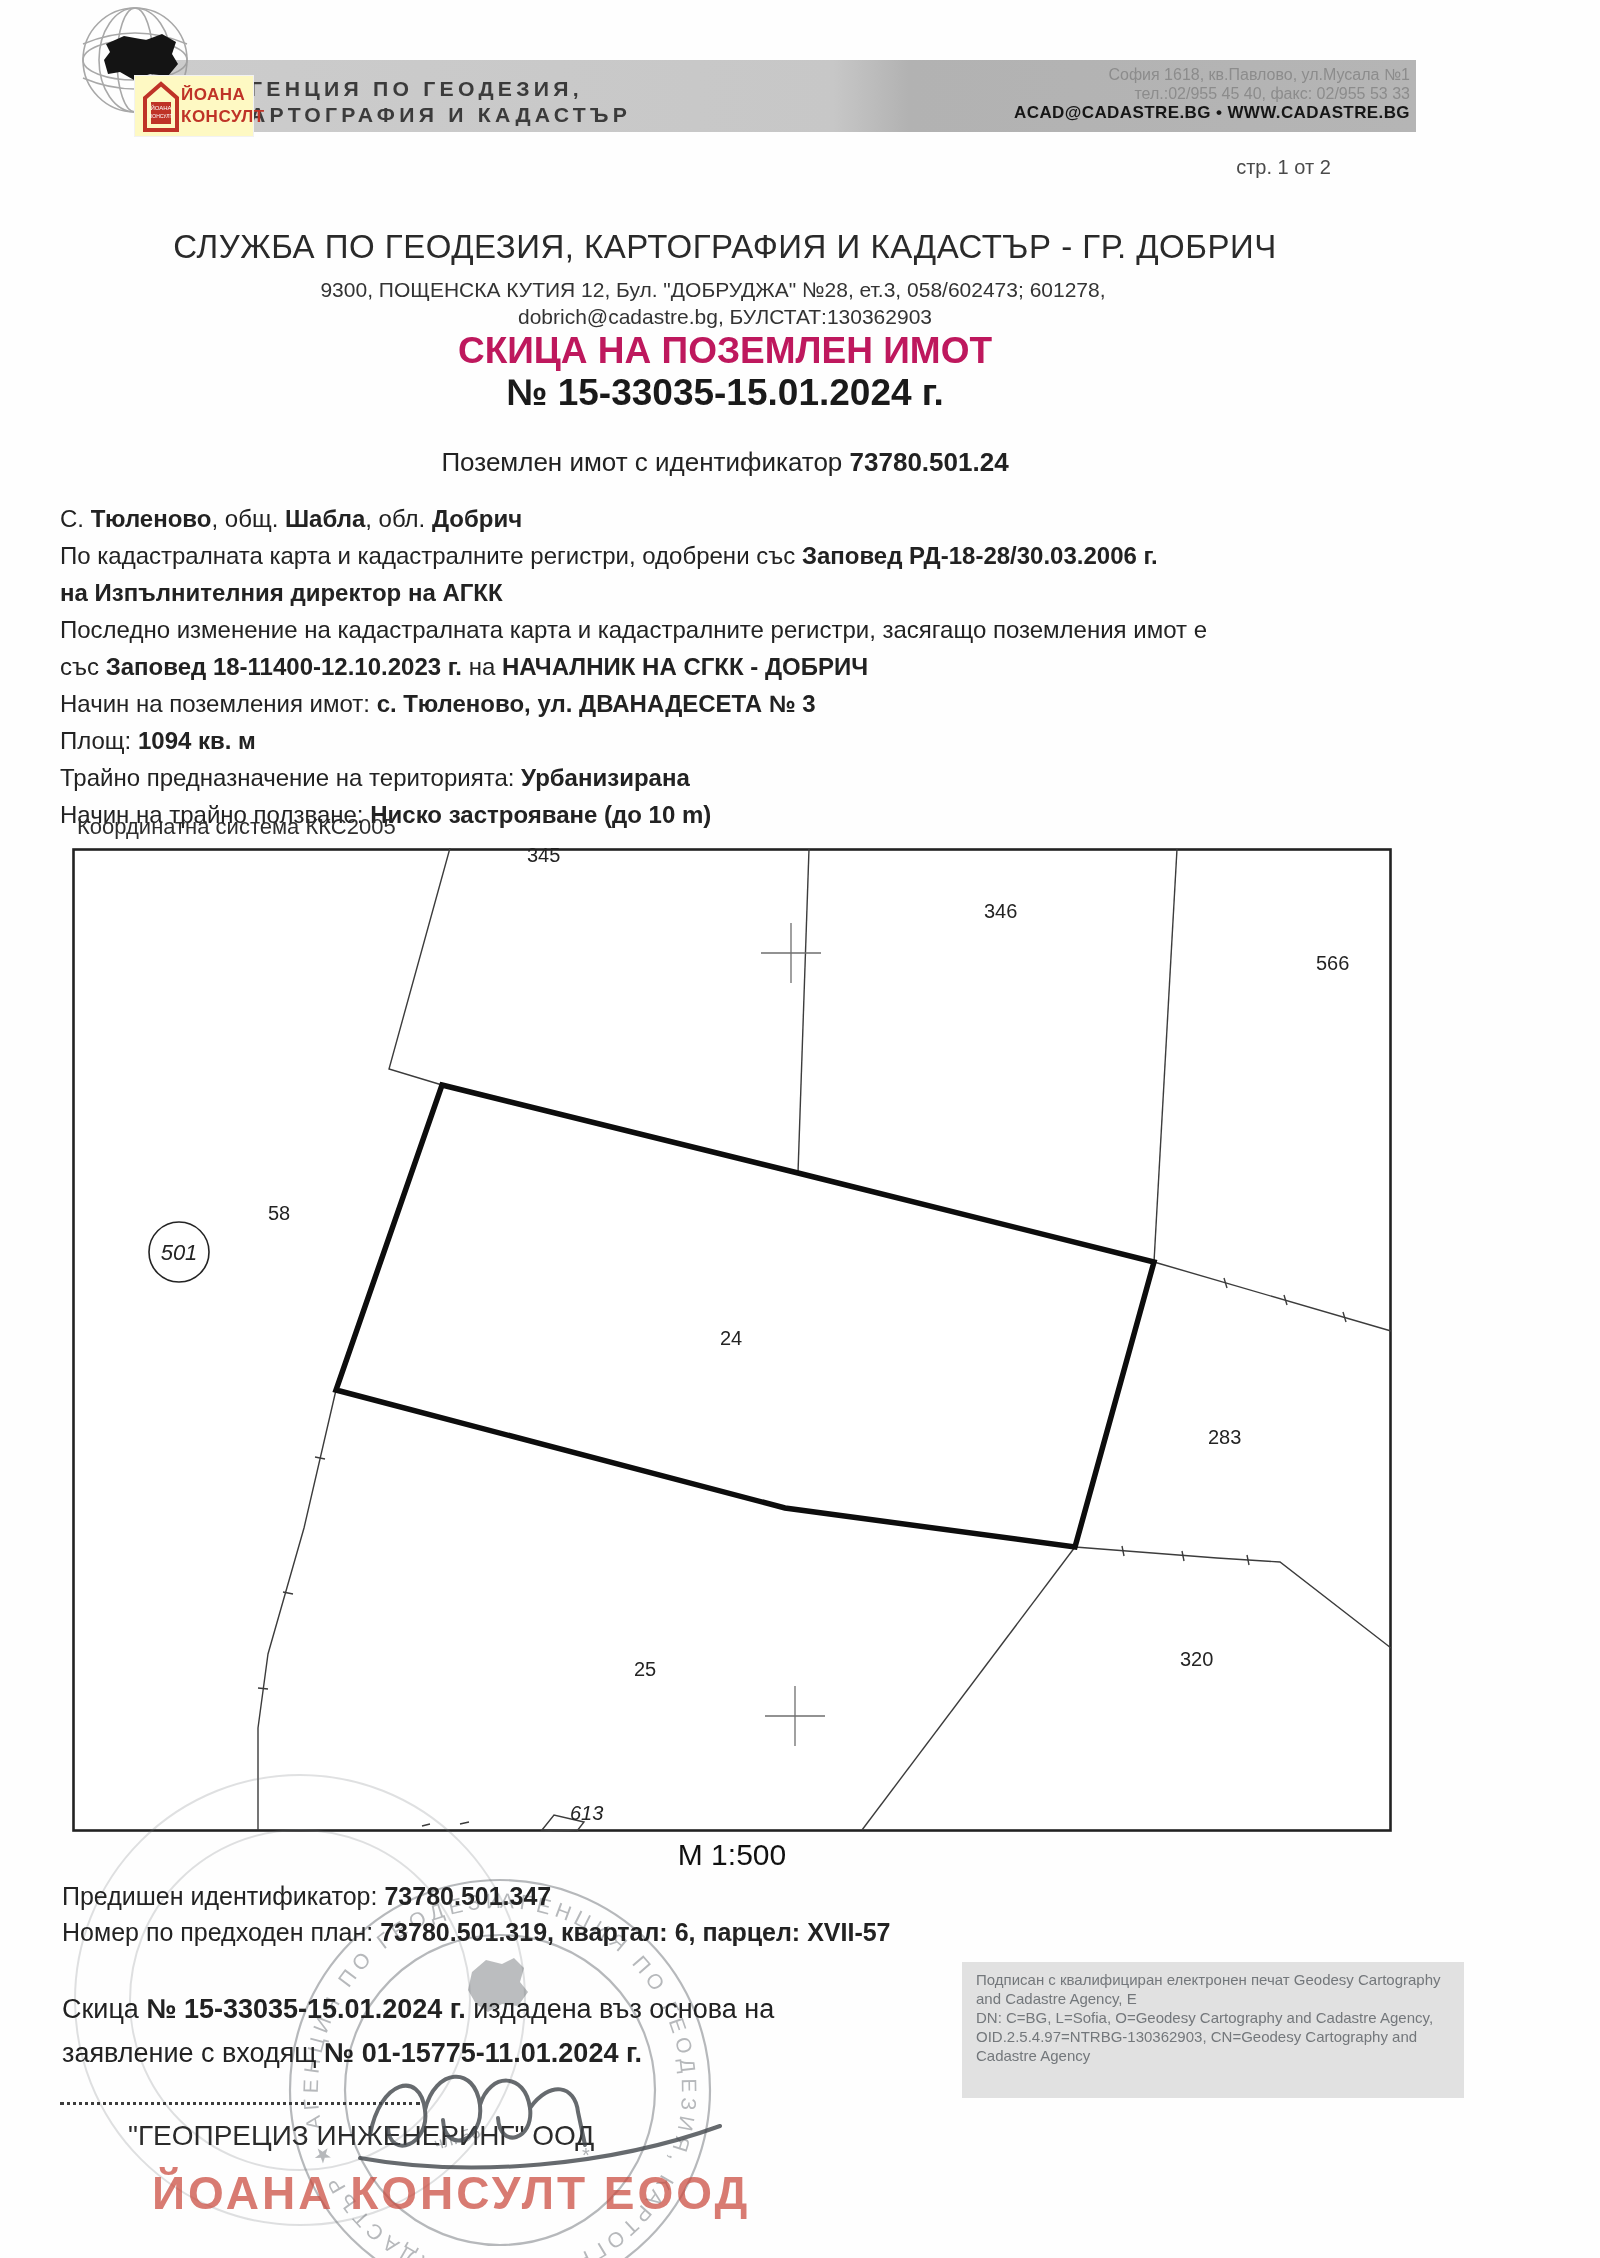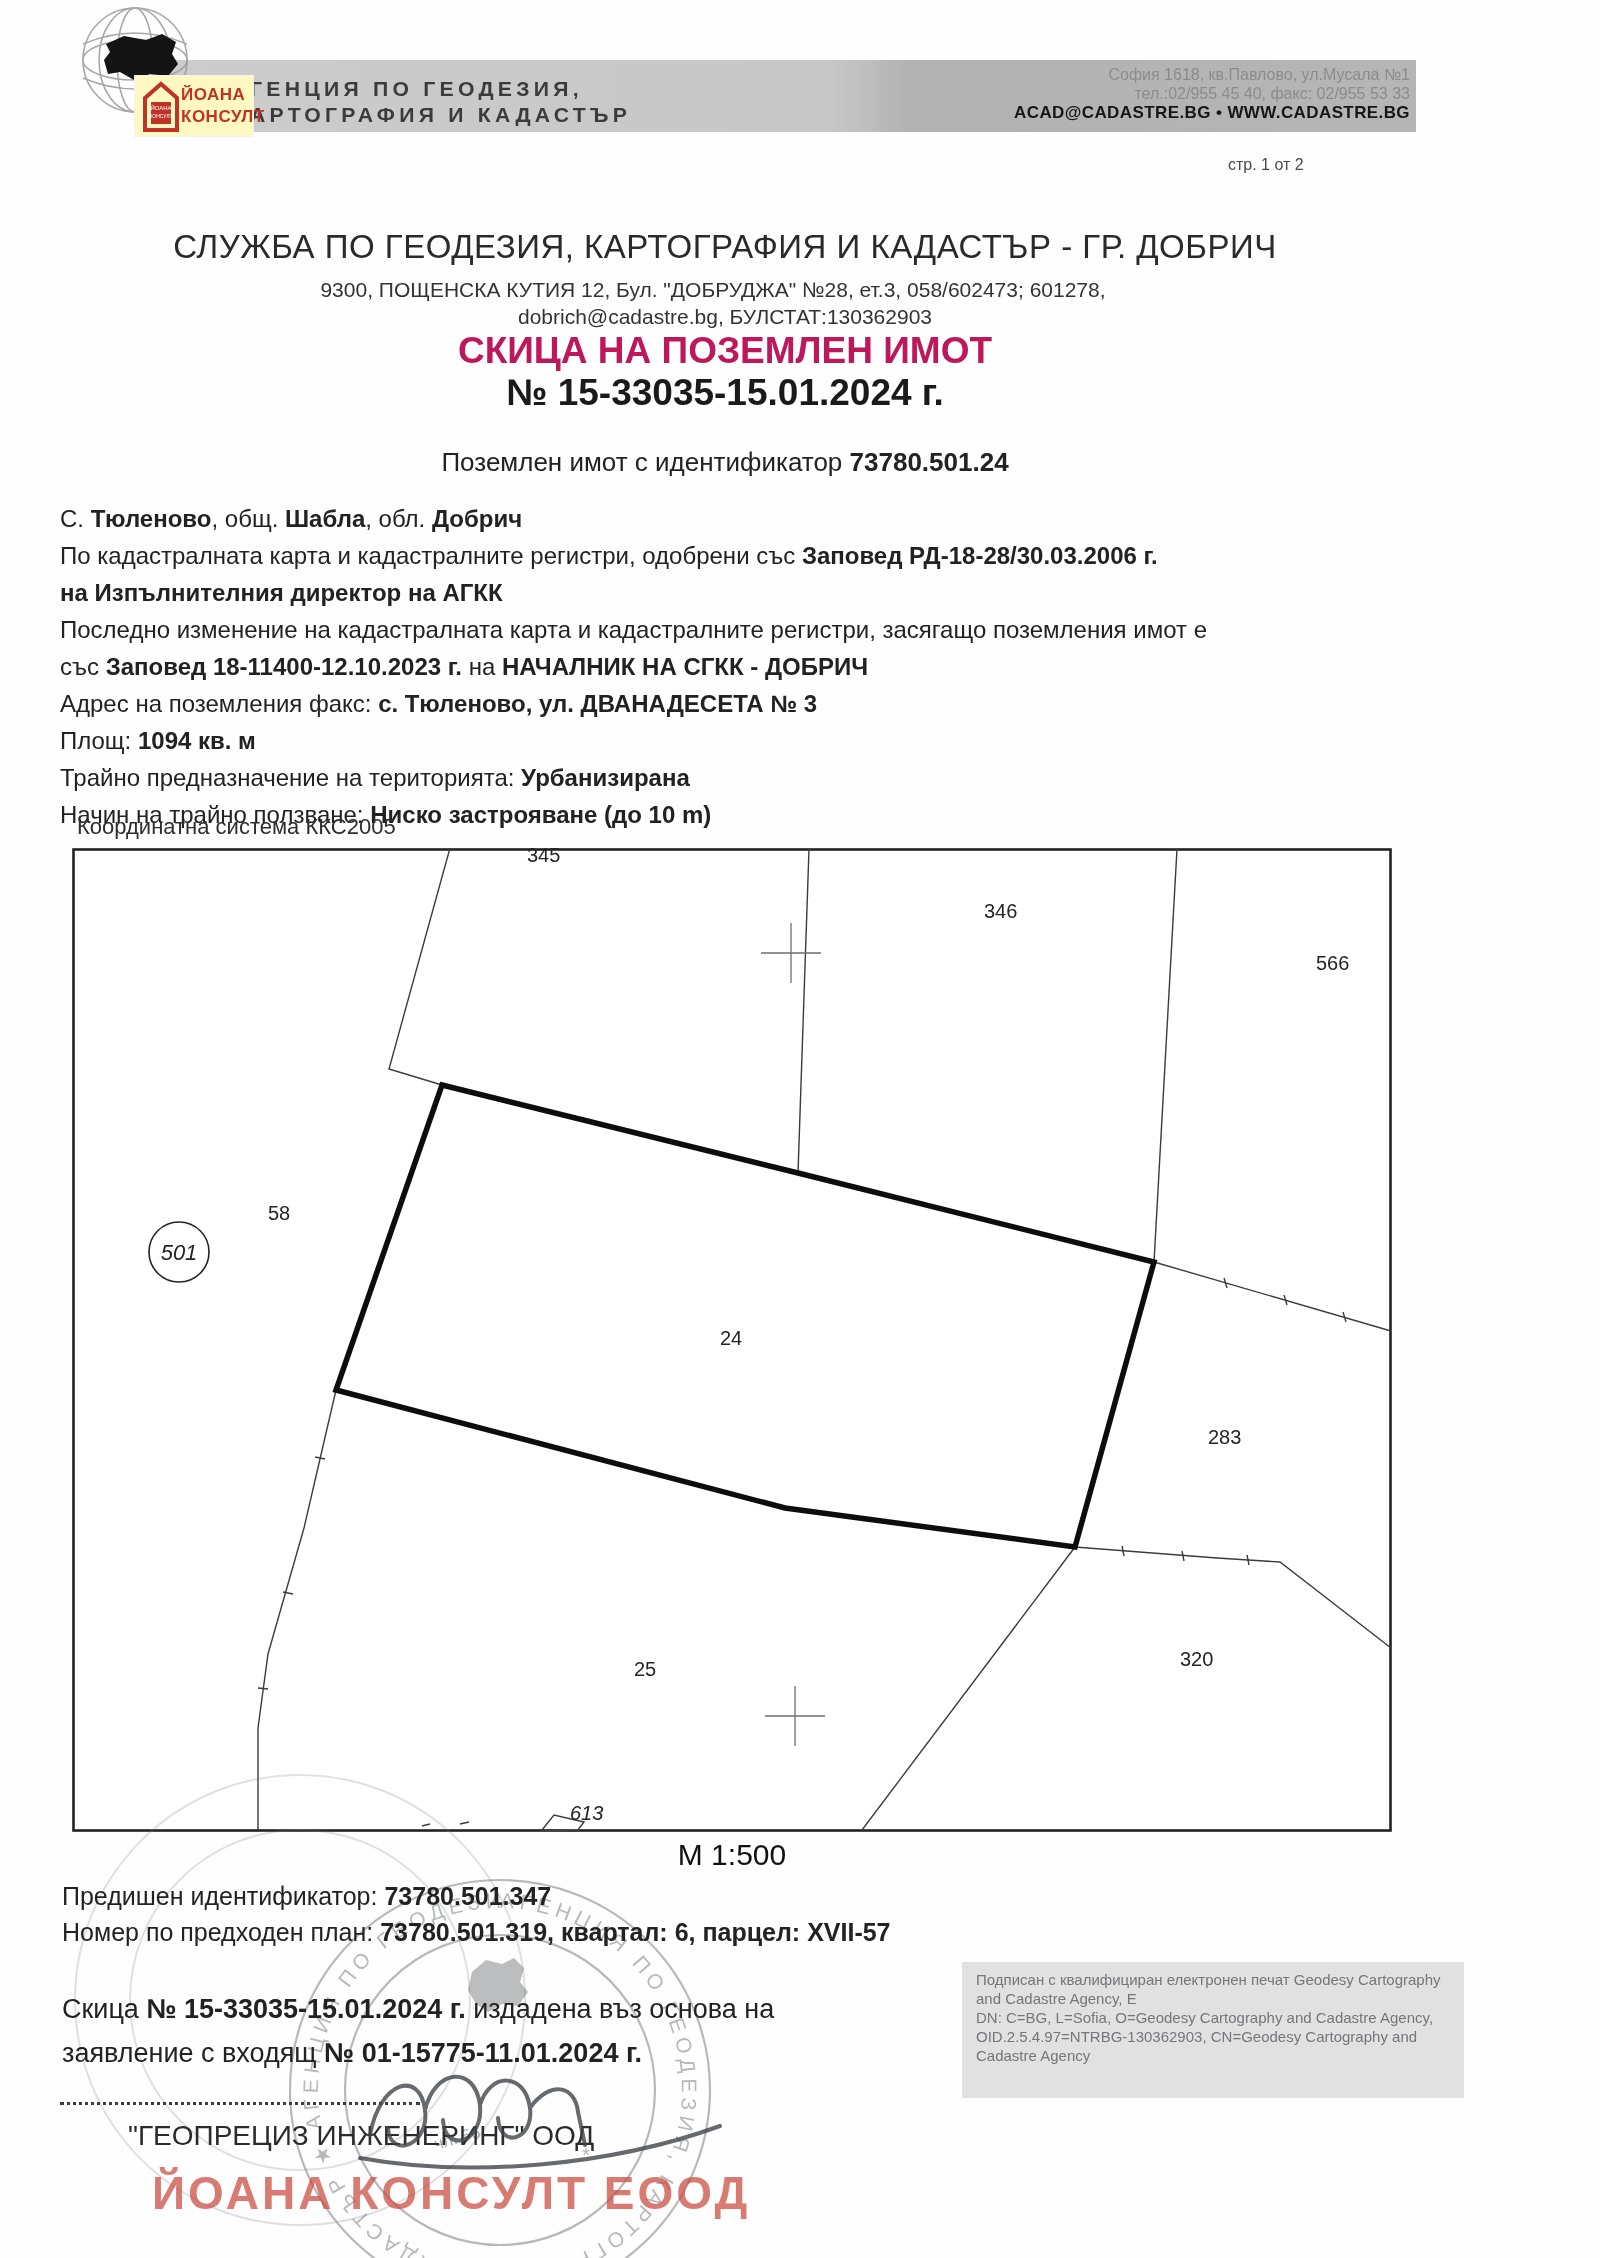--- a/index.html
+++ b/index.html
@@ -11,21 +11,21 @@
   
   .banner{left:148px;top:60px;width:1268px;height:72px;
           background:linear-gradient(90deg,#cccccc 0%,#c7c7c7 54%,#b2b2b2 60%,#b5b5b5 100%);}
   .banner-line{position:absolute;left:102px;font-weight:800;letter-spacing:4px;
                color:#3b3b3b;font-size:20px;transform:scaleX(1.06);transform-origin:left;}
   .contact{position:absolute;right:6px;top:5px;width:440px;text-align:right;line-height:19px;}
   .contact .c1{font-size:16px;color:#8c8c8c;}
   .contact .c3{font-size:17px;color:#161616;font-weight:700;letter-spacing:.4px;}
   .logo-box{left:135px;top:76px;width:118px;height:60px;background:#fef9c3;box-shadow:0 0 0 1px #f2f2f2;}
   .brand-big{position:absolute;left:46px;color:#bf3327;font-weight:800;font-size:17px;line-height:17px;letter-spacing:.5px;}
-  .page-ind{left:1228px;top:156px;width:215px;text-align:left;font-size:16px;color:#4a4a4a;}
+  .page-ind{left:1176px;top:156px;width:215px;text-align:center;font-size:20px;color:#4a4a4a;}
   .office-title{left:60px;top:228px;width:1330px;font-size:33px;color:#2a2a2a;letter-spacing:.5px;}
   .office-a1{left:48px;top:278px;width:1330px;font-size:21px;color:#333;}
   .office-a2{left:60px;top:305px;width:1330px;font-size:21px;color:#333;}
   .doc-t1{left:60px;top:330px;width:1330px;font-size:37px;font-weight:700;color:#be185d;}
   .doc-t2{left:60px;top:372px;width:1330px;font-size:37px;font-weight:700;color:#1a1a1a;}
   .ident{left:60px;top:447px;width:1330px;font-size:26px;color:#222;}
   .detail{left:60px;width:1400px;font-size:24px;color:#222;}
   .coord{left:77px;top:814px;font-size:22px;color:#2e2e2e;}
   .scale{left:72px;top:1838px;width:1320px;font-size:30px;font-weight:400;color:#111;}
   .previd{left:62px;top:1882px;font-size:25px;color:#222;z-index:3;}
@@ -88,21 +88,21 @@
 
   <div class="abs ctr doc-t1 z3">СКИЦА НА ПОЗЕМЛЕН ИМОТ</div>
   <div class="abs ctr doc-t2 z3">№ 15-33035-15.01.2024 г.</div>
   <div class="abs ctr ident z3"><span>Поземлен имот с идентификатор </span><b>73780.501.24</b></div>
 
   <div class="abs detail z3" style="top:505px;"><span>С. </span><b>Тюленово</b><span>, общ. </span><b>Шабла</b><span>, обл. </span><b>Добрич</b></div>
   <div class="abs detail z3" style="top:542px;"><span>По кадастралната карта и кадастралните регистри, одобрени със </span><b>Заповед РД-18-28/30.03.2006 г.</b></div>
   <div class="abs detail z3" style="top:616px;"><span>Последно изменение на кадастралната карта и кадастралните регистри, засягащо поземления имот е</span></div>
   <div class="abs detail z3" style="top:579px;"><b>на Изпълнителния директор на АГКК</b></div>
   <div class="abs detail z3" style="top:653px;"><span>със </span><b>Заповед 18-11400-12.10.2023 г.</b><span> на </span><b>НАЧАЛНИК НА СГКК - ДОБРИЧ</b></div>
-  <div class="abs detail z3" style="top:690px;"><span>Адрес на поземления факс: </span><b>с. Тюленово, ул. ДВАНАДЕСЕТА № 3</b></div>
+  <div class="abs detail z3" style="top:690px;"><span>Начин на поземления имот: </span><b>с. Тюленово, ул. ДВАНАДЕСЕТА № 3</b></div>
   <div class="abs detail z3" style="top:727px;"><span>Площ: </span><b>1094 кв. м</b></div>
   <div class="abs detail z3" style="top:764px;"><span>Трайно предназначение на територията: </span><b>Урбанизирана</b></div>
   <div class="abs detail z3" style="top:801px;"><span>Начин на трайно ползване: </span><b>Ниско застрояване (до 10 m)</b></div>
 
   <div class="abs coord z3">Координатна система ККС2005</div>
 
   <svg class="abs z1" style="left:72px;top:848px;overflow:hidden;" width="1320" height="984" viewBox="0 0 1320 984">
 
     <rect x="1.5" y="1.5" width="1317" height="981" fill="#ffffff" stroke="#222" stroke-width="2.6"></rect>
 

